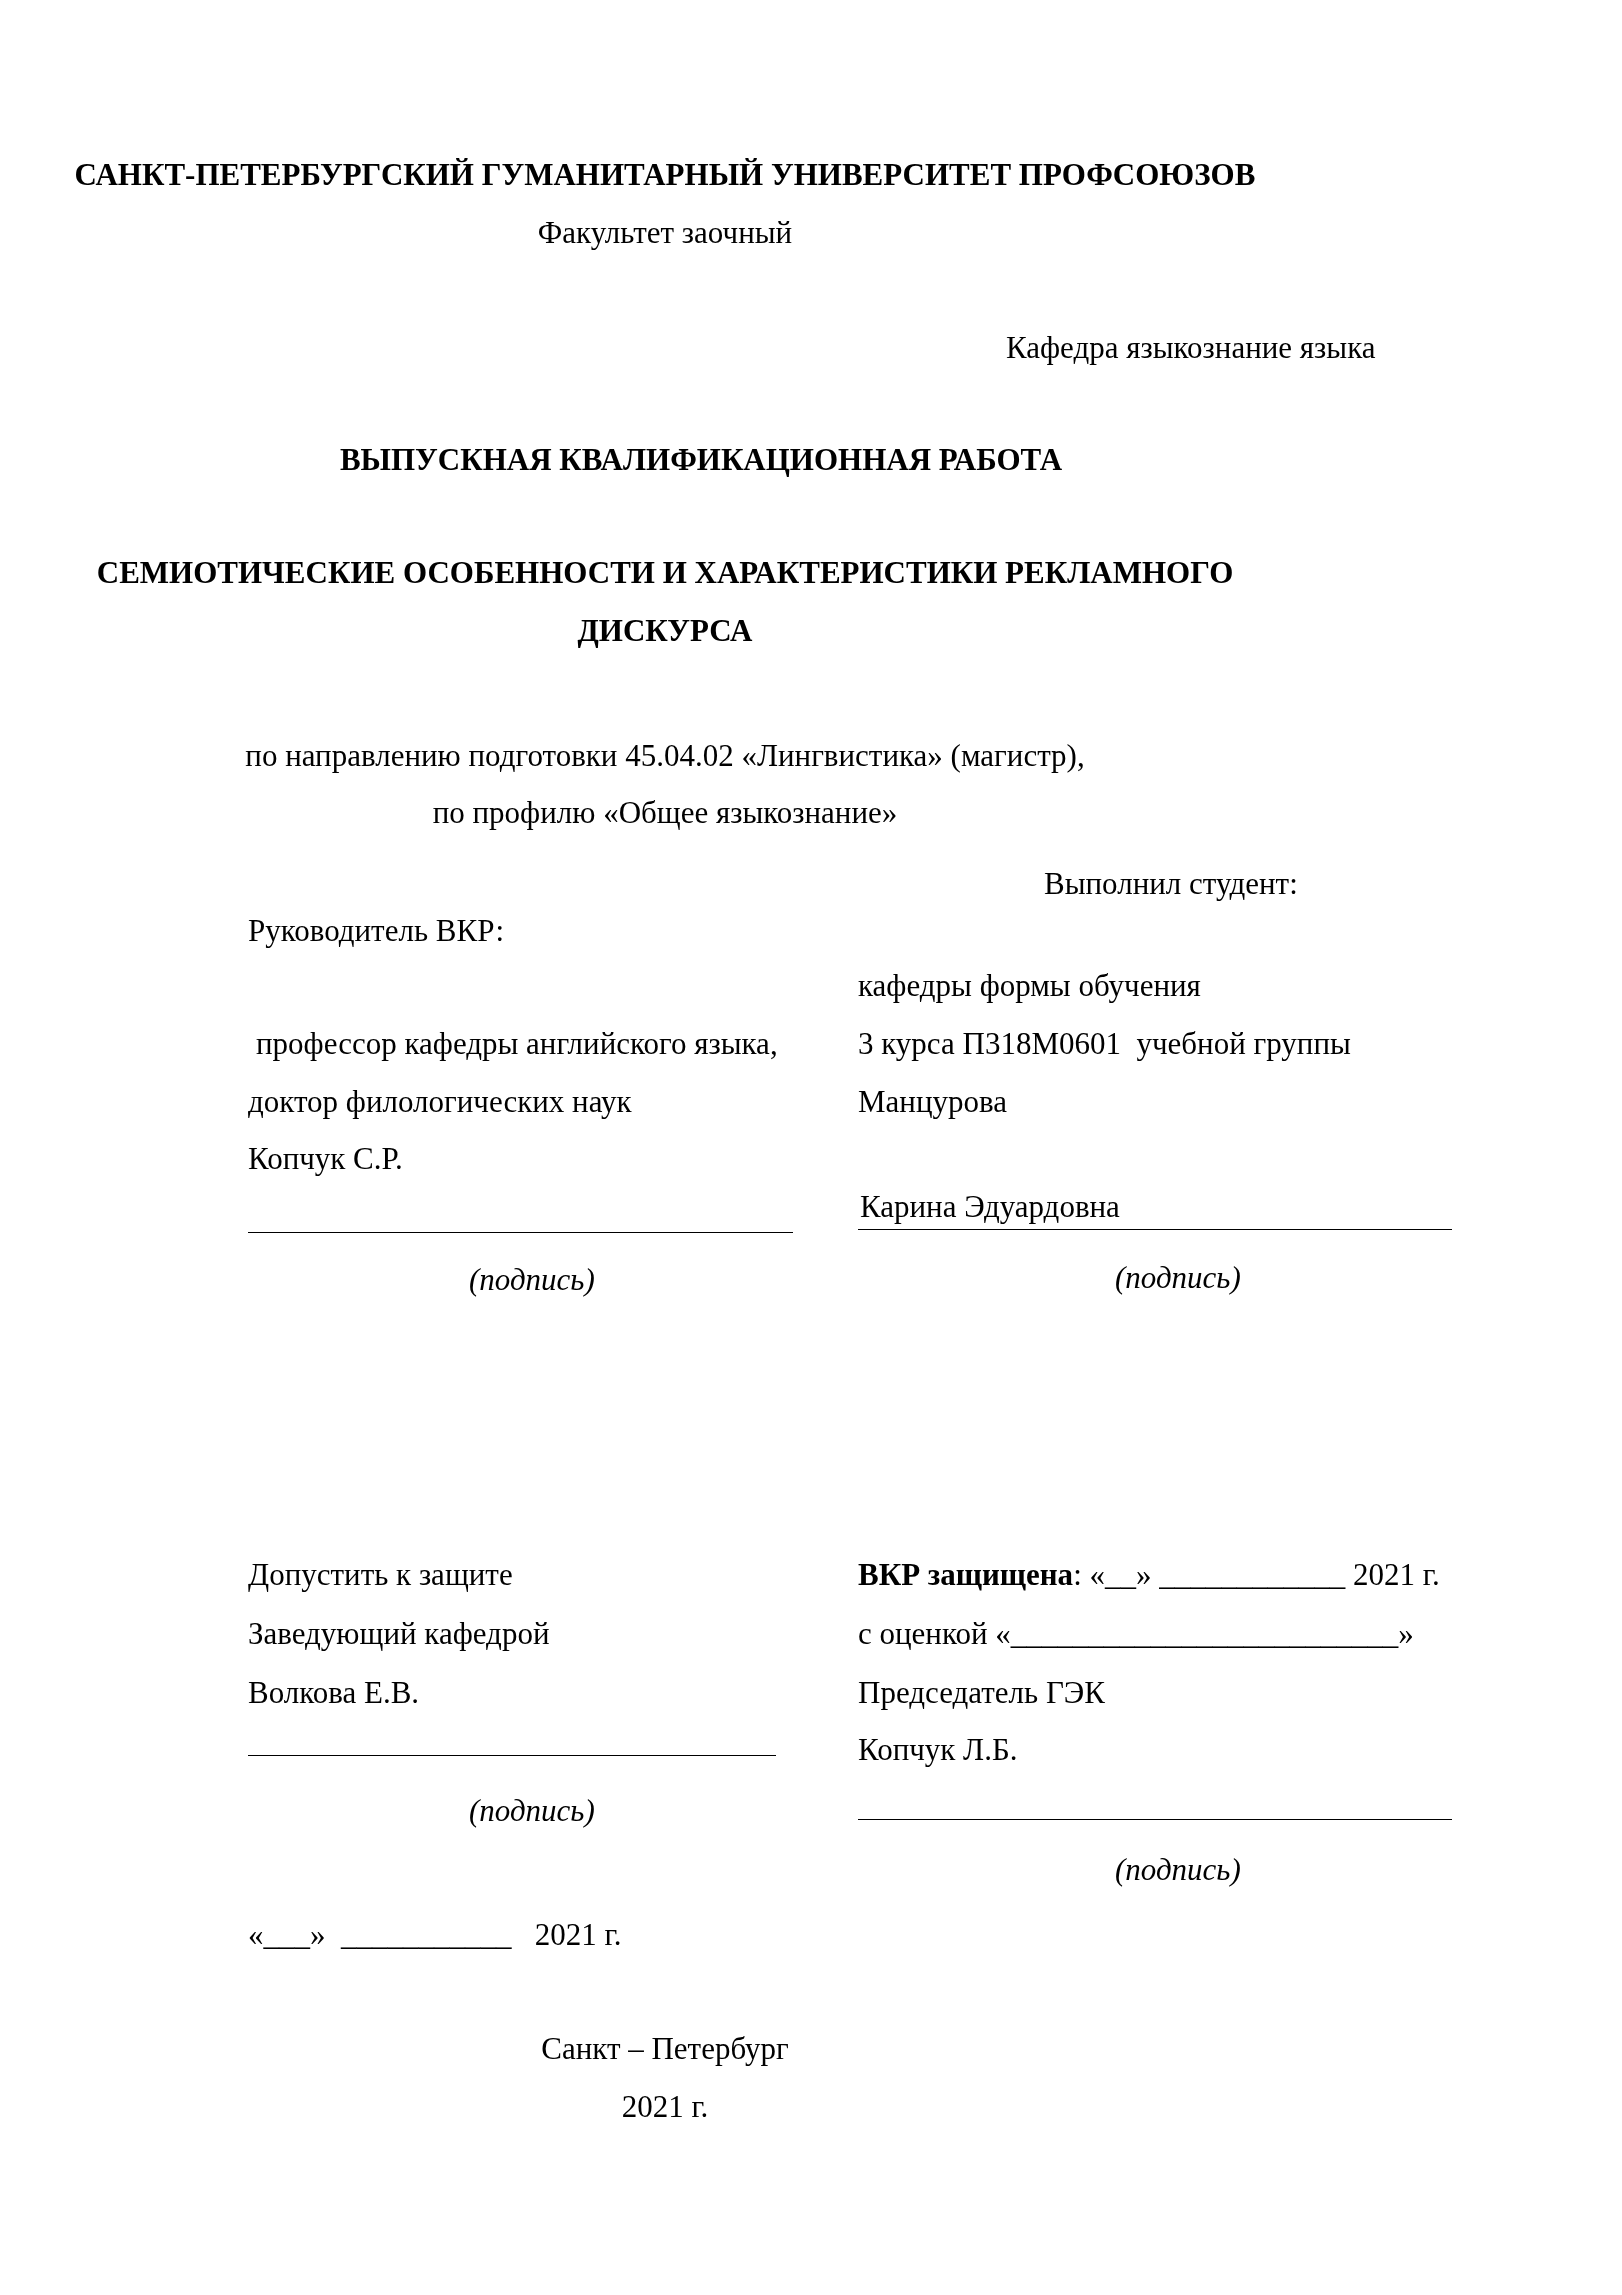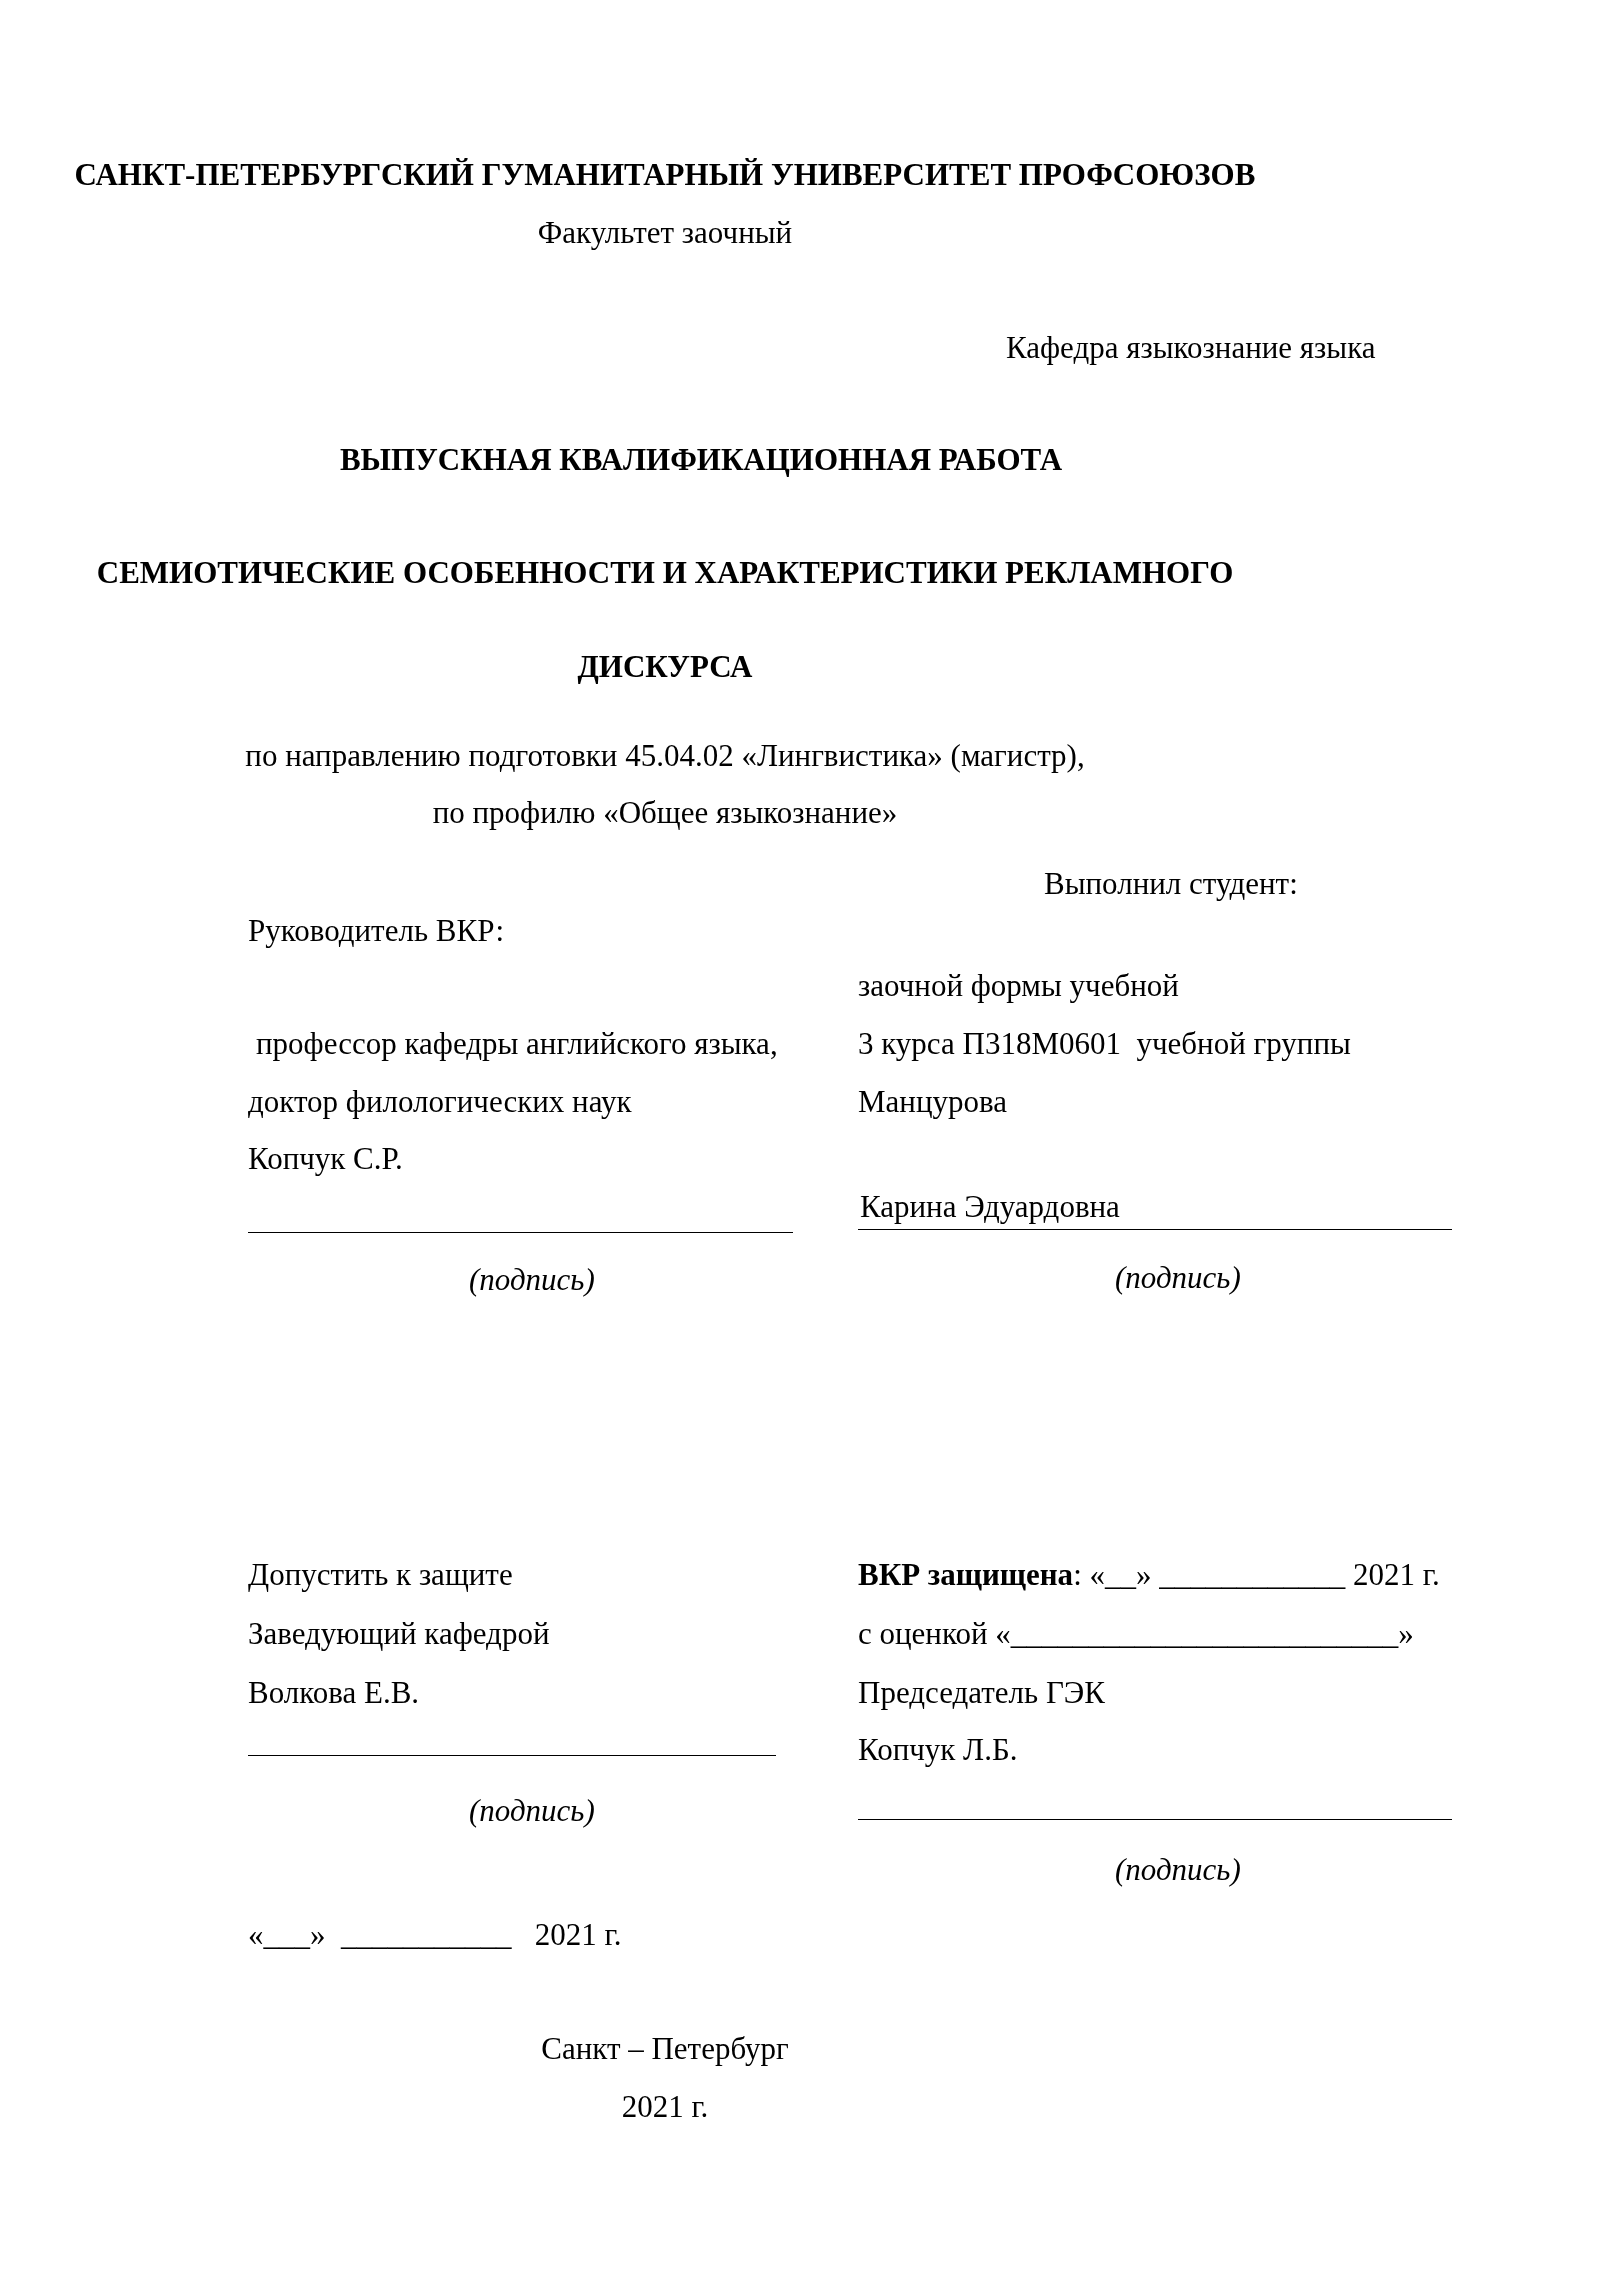--- a/index.html
+++ b/index.html
@@ -13,34 +13,34 @@
 </style>
 </head>
 <body>
 
 <div class="t c b" style="top:159px;">САНКТ-ПЕТЕРБУРГСКИЙ ГУМАНИТАРНЫЙ УНИВЕРСИТЕТ ПРОФСОЮЗОВ</div>
 <div class="t c" style="top:217px;">Факультет заочный</div>
 <div class="t" style="top:332px; left:1006px;">Кафедра языкознание языка</div>
 
 <div class="t c b" style="top:444px;margin-left:36px;">ВЫПУСКНАЯ КВАЛИФИКАЦИОННАЯ РАБОТА</div>
 <div class="t c b" style="top:557px;">СЕМИОТИЧЕСКИЕ ОСОБЕННОСТИ И ХАРАКТЕРИСТИКИ РЕКЛАМНОГО</div>
-<div class="t c b" style="top:615px;margin-top:36px;">ДИСКУРСА</div>
+<div class="t c b" style="top:615px;">ДИСКУРСА</div>
 
 <div class="t c" style="top:740px;">по направлению подготовки 45.04.02 «Лингвистика» (магистр),</div>
 <div class="t c" style="top:797px;">по профилю «Общее языкознание»</div>
 
 <div class="t" style="top:915px; left:248px;">Руководитель ВКР:</div>
 <div class="t" style="top:1028px; left:248px;margin-left:8px;">профессор кафедры английского языка,</div>
 <div class="t" style="top:1086px; left:248px;">доктор филологических наук</div>
 <div class="t" style="top:1143px; left:248px;">Копчук С.Р.</div>
 <div class="line" style="top:1232px; left:248px; width:545px;"></div>
 <div class="t i" style="top:1264px; left:469px;">(подпись)</div>
 
 <div class="t" style="top:868px; left:1044px;">Выполнил студент:</div>
-<div class="t" style="top:970px; left:858px;">заочной формы учебной</div>
+<div class="t" style="top:970px; left:858px;">кафедры формы обучения</div>
 <div class="t" style="top:1028px; left:858px;">3 курса П318М0601  учебной группы</div>
 <div class="t" style="top:1086px; left:858px;">Манцурова</div>
 <div class="t" style="top:1143px; left:860px;margin-top:48px;">Карина Эдуардовна</div>
 <div class="line" style="top:1229px; left:858px; width:594px;"></div>
 <div class="t i" style="top:1262px; left:1115px;">(подпись)</div>
 
 <div class="t" style="top:1559px; left:248px;">Допустить к защите</div>
 <div class="t" style="top:1618px; left:248px;">Заведующий кафедрой</div>
 <div class="t" style="top:1677px; left:248px;">Волкова Е.В.</div>
 <div class="line" style="top:1755px; left:248px; width:528px;"></div>

